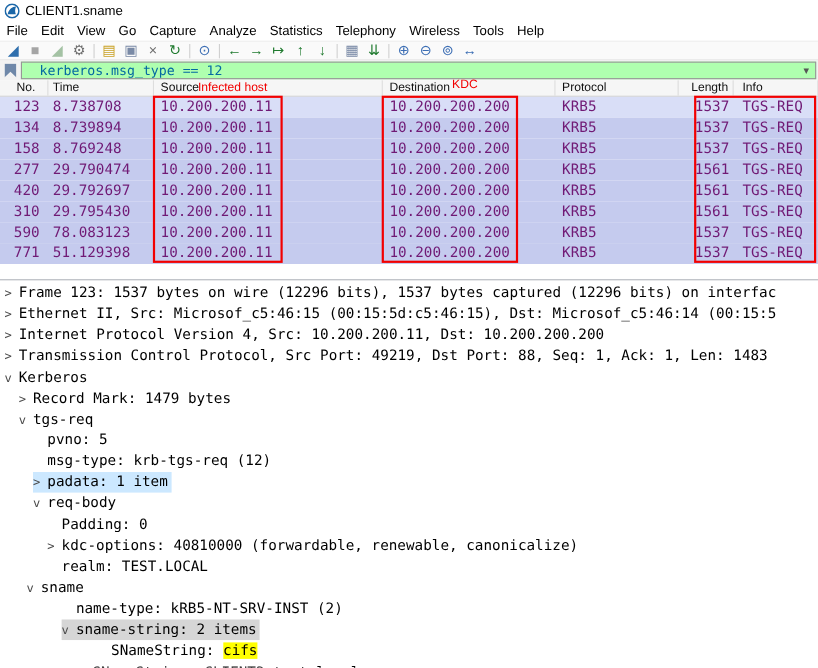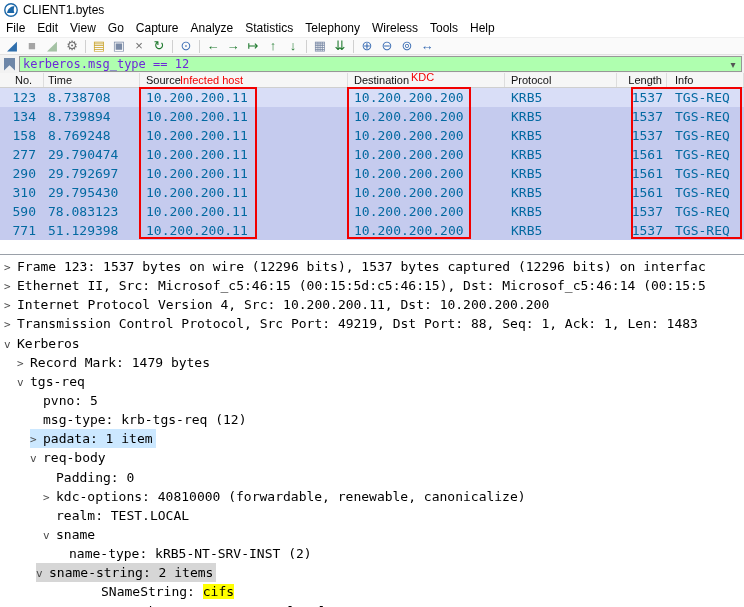--- a/index.html
+++ b/index.html
@@ -12,26 +12,26 @@
 
   .toolbar{height:18px;display:flex;align-items:center;background:#fafafa;border-top:1px solid #efefef;border-bottom:1px solid #e2e2e2;padding-left:2px}
   .tbi{width:20px;text-align:center;font-size:13px;line-height:16px;cursor:default}
   .tsep{width:1px;height:13px;background:#d0d0d0;margin:0 3px}
   .i-blue{color:#2f6fad}.i-gray{color:#a5a5a5}.i-pg{color:#a4c2a4}.i-dg{color:#6f6f6f}
   .i-y{color:#c9a227}.i-st{color:#7a8aa6}.i-g{color:#1f7a2e}.i-n{color:#3c6eb4}
 
   .filterbar{height:18px;display:flex;align-items:center;background:#f2f2f2;padding:1px 2px 1px 4px;gap:4px}
   .bookmark{width:11px;height:13px;background:#6e87a8;clip-path:polygon(0 0,100% 0,100% 100%,50% 60%,0 100%)}
   .filterfield{flex:1;height:16px;display:flex;align-items:center;background:#afffaf;border:1px solid #979797}
-  .filterfield input{flex:1;border:none;background:transparent;outline:none;padding-left:3px;font:12px "DejaVu Sans Mono",monospace;color:#6d28d9}
+  .filterfield input{flex:1;border:none;background:transparent;outline:none;padding-left:16px;font:12px "DejaVu Sans Mono",monospace;color:#0369a1}
   .fdrop{width:16px;color:#555;font-size:10px;text-align:center}
 
   .phead{height:15px;display:flex;font-size:11px;background:#f6f6f6;border-bottom:1px solid #cfcfcf;color:#111}
   .phead>span{border-right:1px solid #dddddd;line-height:14px;white-space:nowrap;overflow:hidden}
-  .plist{height:166px;font:13px "DejaVu Sans Mono",monospace;color:#0369a1}
+  .plist{height:166px;font:13px "DejaVu Sans Mono",monospace;color:#701a75}
   .prow{height:19px;line-height:19px;display:flex;background:#c5cbee;white-space:nowrap;cursor:default}
   .prow.sel{background:#d9def7}
   .c-no{width:44px;text-align:right;padding-right:8px}
   .c-time{width:96px;padding-left:4px}
   .c-src{width:208px;padding-left:6px}
   .c-dst{width:157px;padding-left:6px}
   .c-proto{width:112px;padding-left:6px}
   .c-len{width:50px;text-align:right;padding-right:4px}
   .c-info{flex:1;padding-left:8px}
   .phead .c-no{text-align:center;padding-left:12px}
@@ -50,21 +50,21 @@
   .annlabel{position:absolute;color:#f20000;font-weight:normal;font-size:11px;pointer-events:none;white-space:nowrap}
 </style>
 </head>
 <body>
 
 <div class="titlebar">
   <svg width="14" height="14" viewBox="0 0 14 14">
     <circle cx="7" cy="7" r="6.2" fill="#ffffff" stroke="#1b67a8" stroke-width="1.4"></circle>
     <path d="M3 10 C3.8 5.5 7.2 3.2 10.6 3 C9.4 6 9.6 8 10.4 10 Z" fill="#1b67a8"></path>
   </svg>
-  <span>CLIENT1.bytes</span>
+  <span>CLIENT1.sname</span>
 </div>
 
 <div class="menubar">
   <span class="mi">File</span>
   <span class="mi">Edit</span>
   <span class="mi">View</span>
   <span class="mi">Go</span>
   <span class="mi">Capture</span>
   <span class="mi">Analyze</span>
   <span class="mi">Statistics</span>
@@ -151,21 +151,21 @@
   <div class="prow">
     <span class="c-no">277</span>
     <span class="c-time">29.790474</span>
     <span class="c-src">10.200.200.11</span>
     <span class="c-dst">10.200.200.200</span>
     <span class="c-proto">KRB5</span>
     <span class="c-len">1561</span>
     <span class="c-info">TGS-REQ</span>
   </div>
   <div class="prow">
-    <span class="c-no">290</span>
+    <span class="c-no">420</span>
     <span class="c-time">29.792697</span>
     <span class="c-src">10.200.200.11</span>
     <span class="c-dst">10.200.200.200</span>
     <span class="c-proto">KRB5</span>
     <span class="c-len">1561</span>
     <span class="c-info">TGS-REQ</span>
   </div>
   <div class="prow">
     <span class="c-no">310</span>
     <span class="c-time">29.795430</span>
@@ -205,23 +205,23 @@
   <div class="dl" style="padding-left:4px"><span class="arr">v</span><span>Kerberos</span></div>
   <div class="dl" style="padding-left:17px"><span class="arr">&gt;</span><span>Record Mark: 1479 bytes</span></div>
   <div class="dl" style="padding-left:17px"><span class="arr">v</span><span>tgs-req</span></div>
   <div class="dl" style="padding-left:30px"><span class="arr"></span><span>pvno: 5</span></div>
   <div class="dl" style="padding-left:30px"><span class="arr"></span><span>msg-type: krb-tgs-req (12)</span></div>
   <div class="dl" style="padding-left:30px"><span class="hlw hl-blue"><span class="arr">&gt;</span><span>padata: 1 item</span></span></div>
   <div class="dl" style="padding-left:30px"><span class="arr">v</span><span>req-body</span></div>
   <div class="dl" style="padding-left:43px"><span class="arr"></span><span>Padding: 0</span></div>
   <div class="dl" style="padding-left:43px"><span class="arr">&gt;</span><span>kdc-options: 40810000 (forwardable, renewable, canonicalize)</span></div>
   <div class="dl" style="padding-left:43px"><span class="arr"></span><span>realm: TEST.LOCAL</span></div>
-  <div class="dl" style="padding-left:43px"><span class="arr">v</span><span>sname</span></div>
+  <div class="dl" style="padding-left:24px"><span class="arr">v</span><span>sname</span></div>
   <div class="dl" style="padding-left:56px"><span class="arr"></span><span>name-type: kRB5-NT-SRV-INST (2)</span></div>
-  <div class="dl" style="padding-left:36px"><span class="hlw hl-gray"><span class="arr">v</span><span>sname-string: 2 items</span></span></div>
+  <div class="dl" style="padding-left:56px"><span class="hlw hl-gray"><span class="arr">v</span><span>sname-string: 2 items</span></span></div>
   <div class="dl" style="padding-left:88px"><span class="arr"></span><span>SNameString: </span><span class="hl-yellow">cifs</span></div>
   <div class="dl" style="padding-left:71px"><span class="arr"></span><span>SNameString: CLIENT2.test.local</span></div>
 </div>
 
 <div class="ann" style="left:139px;top:87px;width:118px;height:152px"></div>
 <div class="ann" style="left:347px;top:87px;width:124px;height:152px"></div>
 <div class="ann" style="left:631px;top:87px;width:111px;height:152px"></div>
 <div class="annlabel" style="left:180px;top:74px">Infected host</div>
 <div class="annlabel" style="left:411px;top:71px">KDC</div>
 

